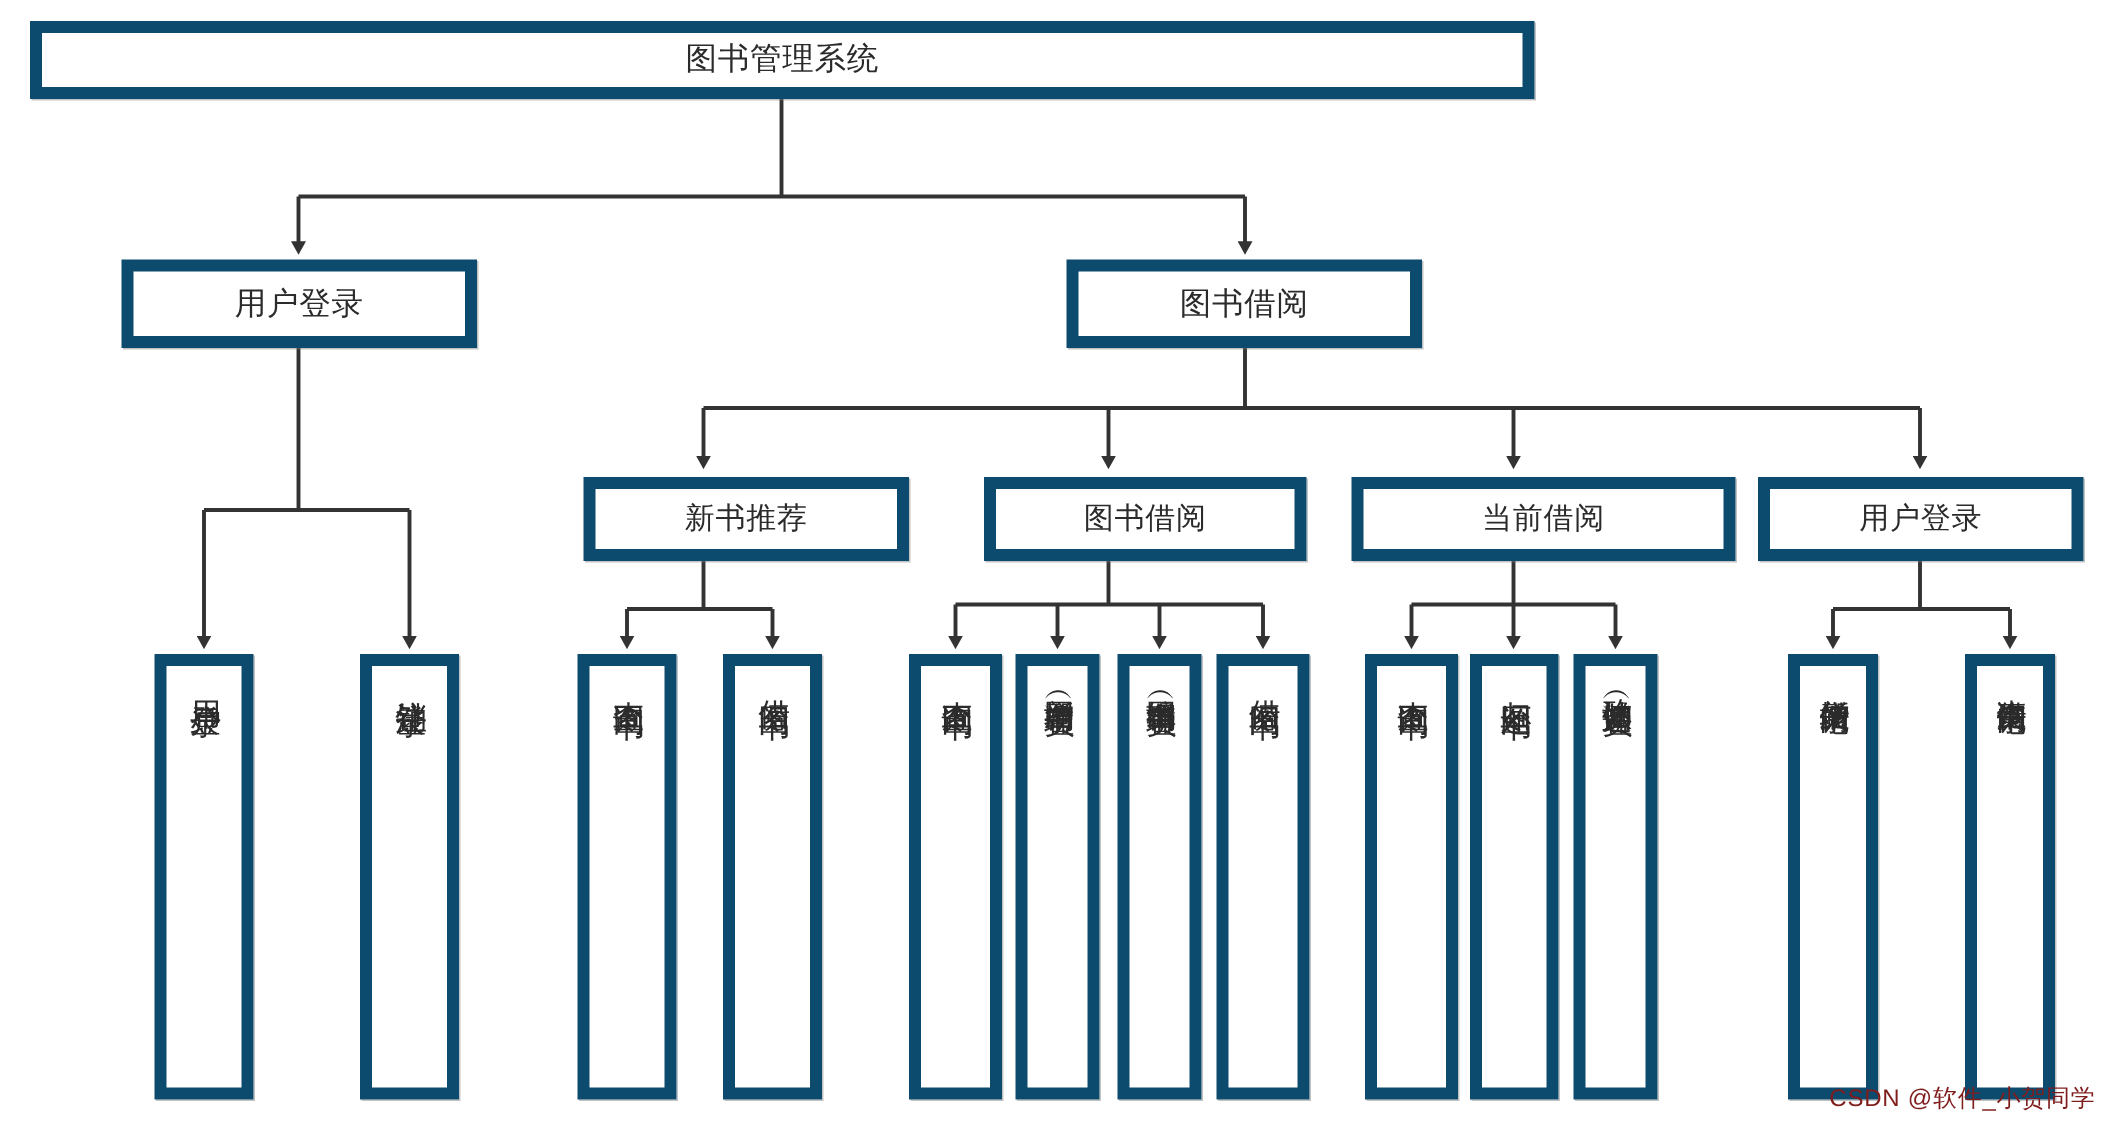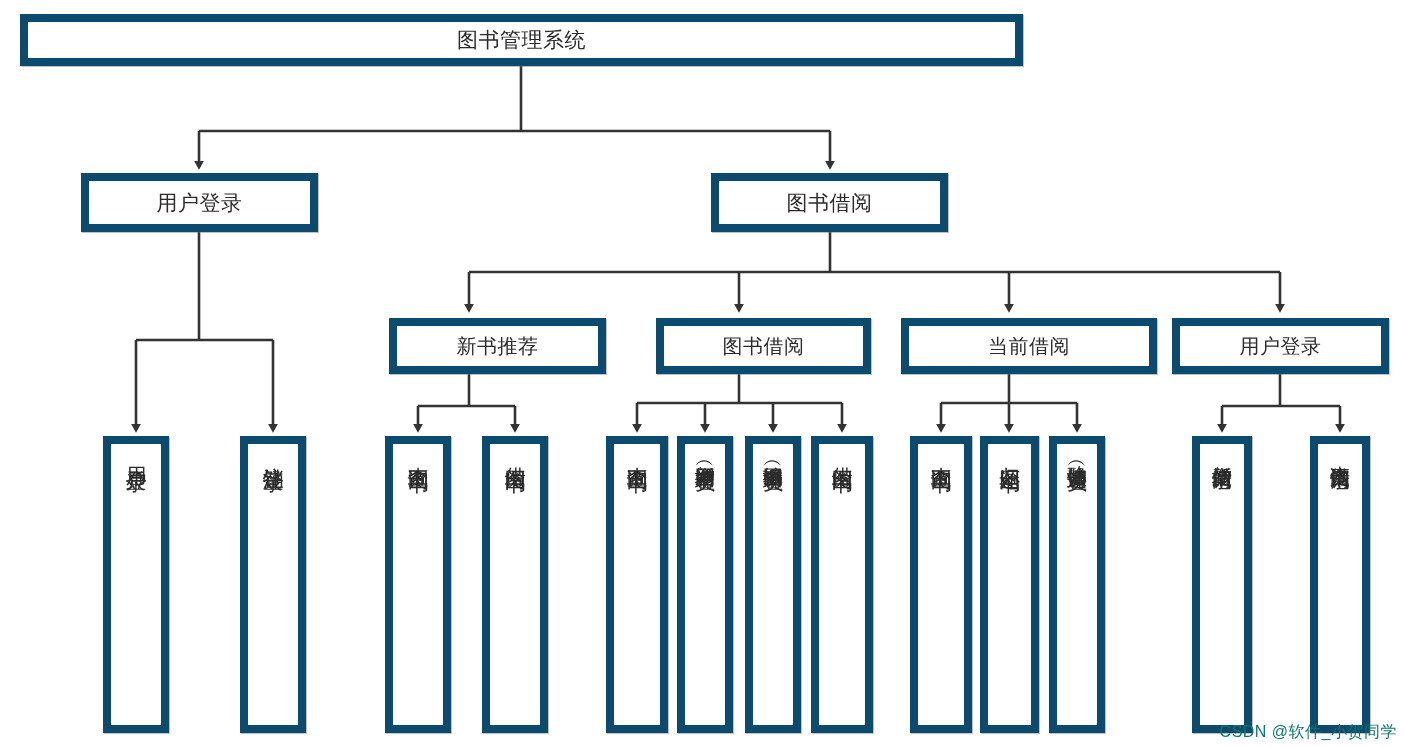--- a/index.html
+++ b/index.html
@@ -63,21 +63,21 @@
   }
   .node-leaf.leaf-tall .node-label {
     font-size: 20px;
     letter-spacing: 1px;
   }
   #watermark {
     position: absolute;
     right: 8px;
     bottom: 4px;
     font-size: 16px;
-    color: #0f766e;
+    color: #7f1d1d;
     letter-spacing: 0.5px;
     white-space: nowrap;
     user-select: none;
   }
 </style>
 </head>
 <body>
 
 <div id="diagram-canvas">
 

